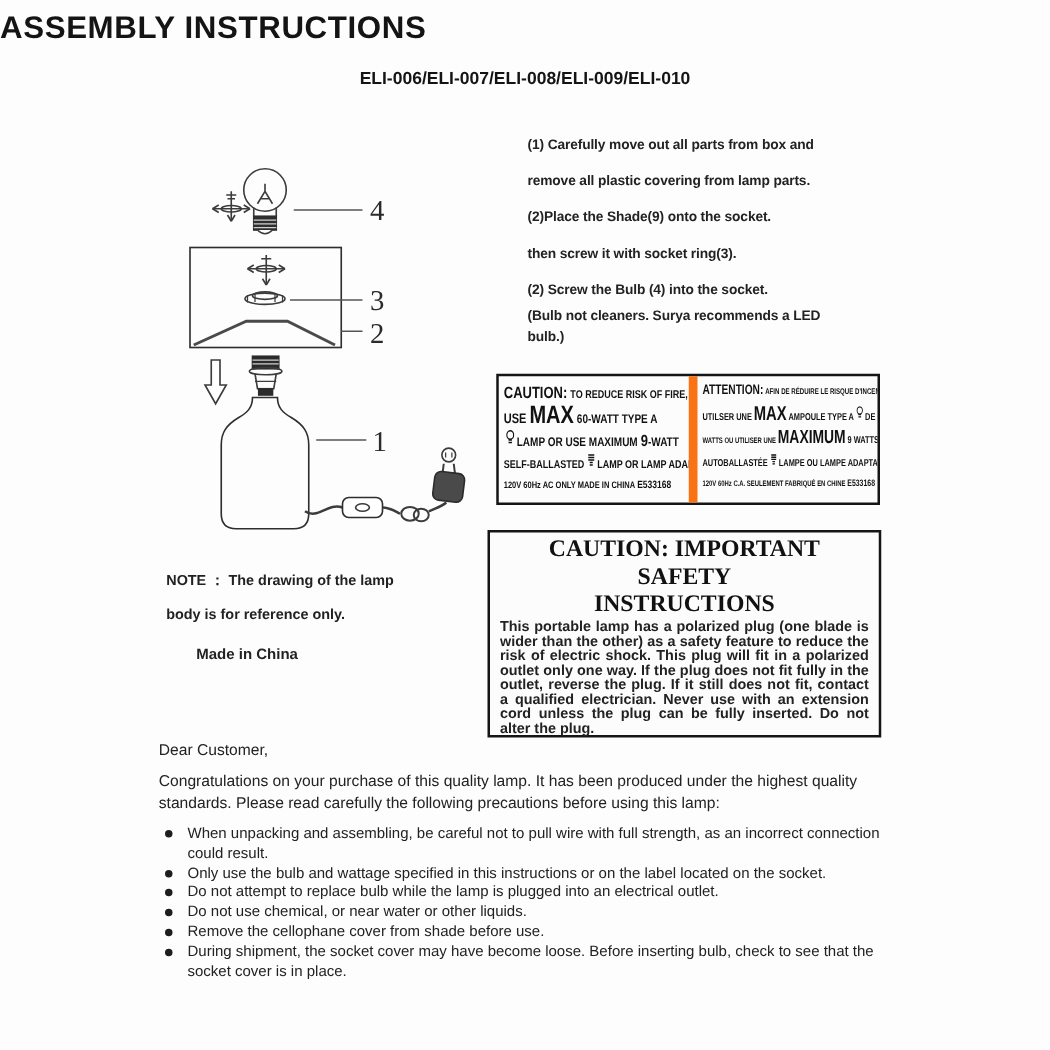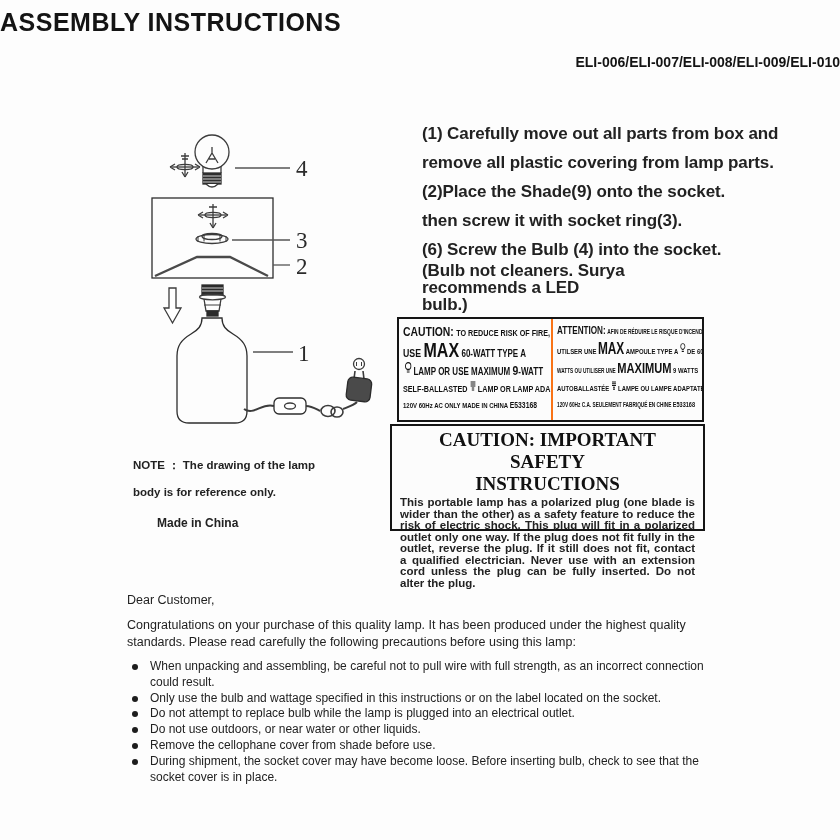--- a/index.html
+++ b/index.html
@@ -7,41 +7,41 @@
     width:840px;height:840px;position:relative;overflow:hidden;
     background:#fdfdfd;color:#1d1d1d;
     font-family:"Liberation Sans",sans-serif;
   }
   
   .title{
     position:absolute;top:8px;left:0;width:840px;
     font-size:25px;font-weight:bold;letter-spacing:.5px;color:#141414;
   }
   .models{
-    position:absolute;top:54px;left:0;width:840px;text-align:right;
+    position:absolute;top:54px;left:0;width:840px;text-align:center;
     font-size:14px;font-weight:bold;color:#141414;
   }
   
   .diagram{position:absolute;left:140px;top:115px;width:250px;height:330px;}
   .diagram svg{width:100%;height:100%;}
   
   .steps{
-    position:absolute;left:422px;top:125px;width:300px;
-    font-size:17px;font-weight:bold;color:#222;letter-spacing:-.1px;
+    position:absolute;left:422px;top:108px;width:300px;
+    font-size:11px;font-weight:bold;color:#222;letter-spacing:-.1px;
   }
   .step-line{line-height:17px;margin-bottom:12px;white-space:nowrap;}
   .step-line.tight{margin-bottom:4px;}
   .step-line.none{margin-bottom:0;white-space:normal;}
   
   .cl{
-    position:absolute;left:397px;top:317px;width:307px;height:105px;
+    position:absolute;left:397px;top:299px;width:307px;height:105px;
     border:2px solid #151515;display:flex;background:#fcfcfc;box-sizing:border-box;
   }
   .cl-half{flex:0 0 50%;overflow:hidden;box-sizing:border-box;padding:5px 2px 0 4px;}
-  .cl-half.fr{border-left:2px solid #f97316;}
+  .cl-half.fr{border-left:7px solid #f97316;}
   .cl-inner{transform:scaleX(.8);transform-origin:0 0;width:125%;}
   .cl-half.fr .cl-inner{transform:scaleX(.74);width:135%;}
   .cl-line{display:flex;align-items:baseline;height:19px;white-space:nowrap;font-weight:bold;color:#111;}
   .cl-line.last{height:14px;}
   .cl-en .w1{font-size:13px;margin-right:3px;}
   .cl-en .w2{font-size:9px;}
   .cl-en .use{font-size:11px;margin-right:3px;}
   .cl-en .max{font-size:20px;margin-right:3px;line-height:14px;}
   .cl-en .watt{font-size:10px;}
   .cl-en .big9{font-size:13px;}
@@ -52,21 +52,21 @@
   .cl-fr .w2{font-size:6.6px;}
   .cl-fr .use{font-size:8px;margin-right:2px;}
   .cl-fr .max{font-size:16px;margin-right:2px;line-height:12px;}
   .cl-fr .watt{font-size:8px;}
   .cl-fr .maxim{font-size:15px;margin:0 2px;line-height:12px;}
   .cl-fr .tiny{font-size:6.4px;}
   .cl-fr .enum{font-size:7.5px;margin-left:2px;}
   .bulbicon{flex:0 0 auto;margin:0 2px;}
   
   .safety{
-    position:absolute;left:390px;top:424px;width:315px;height:107px;
+    position:absolute;left:390px;top:424px;width:315px;height:166px;
     border:2.5px solid #151515;box-sizing:border-box;background:#fcfcfc;padding:3px 8px 0 8px;
   }
   .safety h2{
     margin:0;text-align:center;font-family:"Liberation Serif",serif;
     font-size:19px;line-height:22px;font-weight:bold;color:#111;
   }
   .safety .body{
     margin-top:2px;font-size:11.5px;line-height:11.5px;font-weight:bold;
     text-align:justify;color:#222;letter-spacing:0;
   }
@@ -183,21 +183,21 @@
       <text x="158" y="246">1</text>
     </g>
   </svg>
 </div>
 
 <div class="steps">
   <div class="step-line">(1) Carefully move out all parts from box and</div>
   <div class="step-line">remove all plastic covering from lamp parts.</div>
   <div class="step-line">(2)Place the Shade(9) onto the socket.</div>
   <div class="step-line">then screw it with socket ring(3).</div>
-  <div class="step-line tight">(6) Screw the Bulb (4) into the socket.</div>
+  <div class="step-line tight">(2) Screw the Bulb (4) into the socket.</div>
   <div class="step-line none">(Bulb not cleaners. Surya recommends a LED</div>
   <div class="step-line none">bulb.)</div>
 </div>
 
 <div class="cl">
   <div class="cl-half cl-en">
     <div class="cl-inner">
       <div class="cl-line">
         <span class="w1">CAUTION:</span>
         <span class="w2">TO REDUCE RISK OF FIRE,</span>
@@ -279,17 +279,17 @@
   <div class="made">Made in China</div>
 </div>
 
 <div class="customer">
   <div class="greeting">Dear Customer,</div>
   <div class="intro">Congratulations on your purchase of this quality lamp. It has been produced under the highest quality standards. Please read carefully the following precautions before using this lamp:</div>
   <ul class="prec">
     <li>When unpacking and assembling, be careful not to pull wire with full strength, as an incorrect connection could result.</li>
     <li>Only use the bulb and wattage specified in this instructions or on the label located on the socket.</li>
     <li>Do not attempt to replace bulb while the lamp is plugged into an electrical outlet.</li>
-    <li>Do not use outdoors, or near water or other liquids.</li>
+    <li>Do not use chemical, or near water or other liquids.</li>
     <li>Remove the cellophane cover from shade before use.</li>
     <li>During shipment, the socket cover may have become loose. Before inserting bulb, check to see that the socket cover is in place.</li>
   </ul>
 </div>
 
 </body></html>

